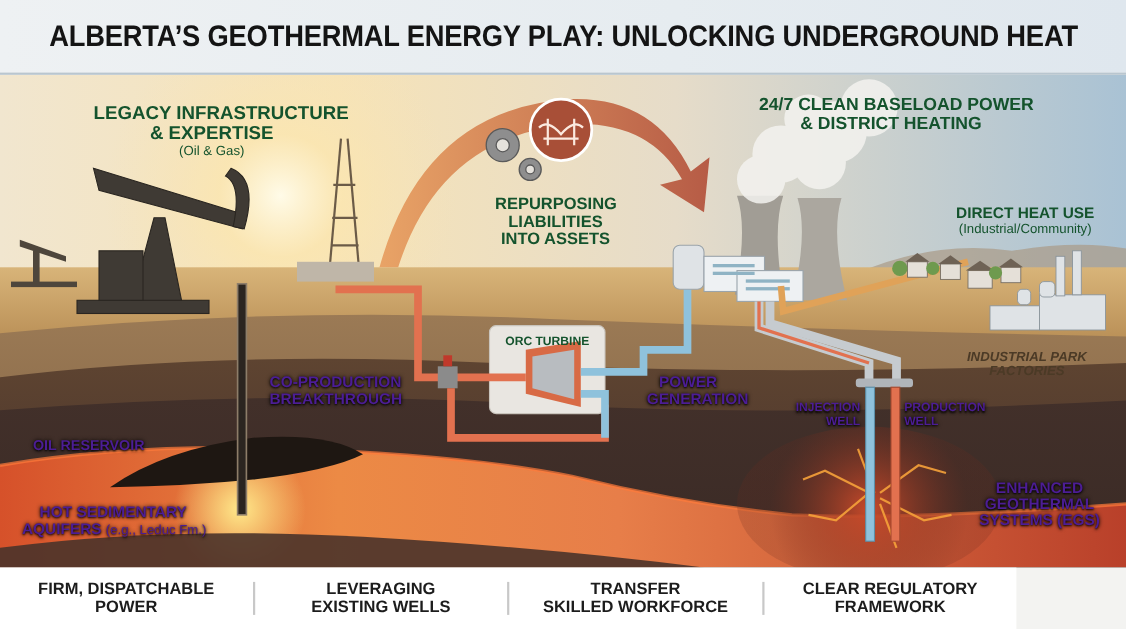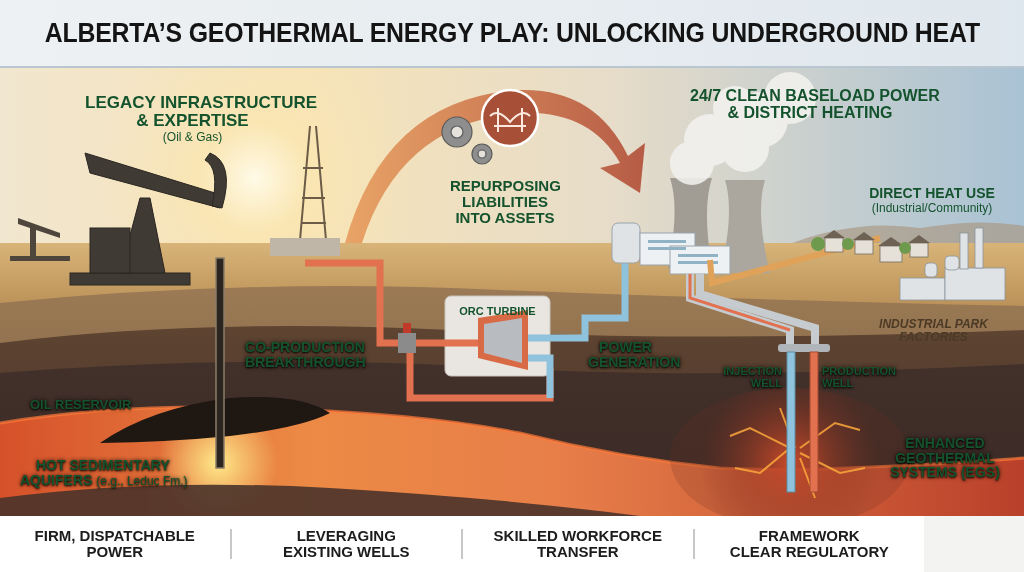--- a/index.html
+++ b/index.html
@@ -14,21 +14,21 @@
   .title-bar h1 {
     font-family: "Liberation Sans", sans-serif; font-weight: 700;
     font-size: 27px; letter-spacing: -0.2px; color: #141414;
     transform: scaleX(0.92); white-space: nowrap;
   }
   .scene { position: absolute; left: 0; top: 68px; width: 1024px; height: 448px; overflow: hidden; }
   .scene svg { position: absolute; left: 0; top: 0; }
   .label { position: absolute; font-weight: 700; text-align: center; line-height: 1.05; white-space: nowrap; }
   .label .sub { display: block; font-weight: 400; font-size: 12px; line-height: 1.2; }
   .dark { color: #14532d; }
-  .light { color: #14532d; text-shadow: 0 0 4px rgba(0,0,0,0.85), 0 1px 2px rgba(0,0,0,0.9); }
+  .light { color: #4c1d95; text-shadow: 0 0 4px rgba(0,0,0,0.85), 0 1px 2px rgba(0,0,0,0.9); }
   .brown { color: #4b3a26; }
   .footer {
     position: absolute; left: 0; top: 516px; width: 924px; height: 56px;
     background: #ffffff; display: flex; align-items: center;
   }
   .footer .item {
     flex: 1; text-align: center; font-weight: 700; font-size: 15px; line-height: 1.1;
     color: #1c1c1c; position: relative; padding: 0 10px;
   }
   .footer .divider { width: 2px; height: 30px; background: #c8c8c8; }
@@ -309,21 +309,21 @@
     <div>FIRM, DISPATCHABLE</div>
     <div>POWER</div>
   </div>
   <div class="divider"></div>
   <div class="item">
     <div>LEVERAGING</div>
     <div>EXISTING WELLS</div>
   </div>
   <div class="divider"></div>
   <div class="item">
+    <div>TRANSFER</div>
     <div>SKILLED WORKFORCE</div>
-    <div>TRANSFER</div>
   </div>
   <div class="divider"></div>
   <div class="item">
+    <div>CLEAR REGULATORY</div>
     <div>FRAMEWORK</div>
-    <div>CLEAR REGULATORY</div>
   </div>
 </div>
 
 </body></html>

